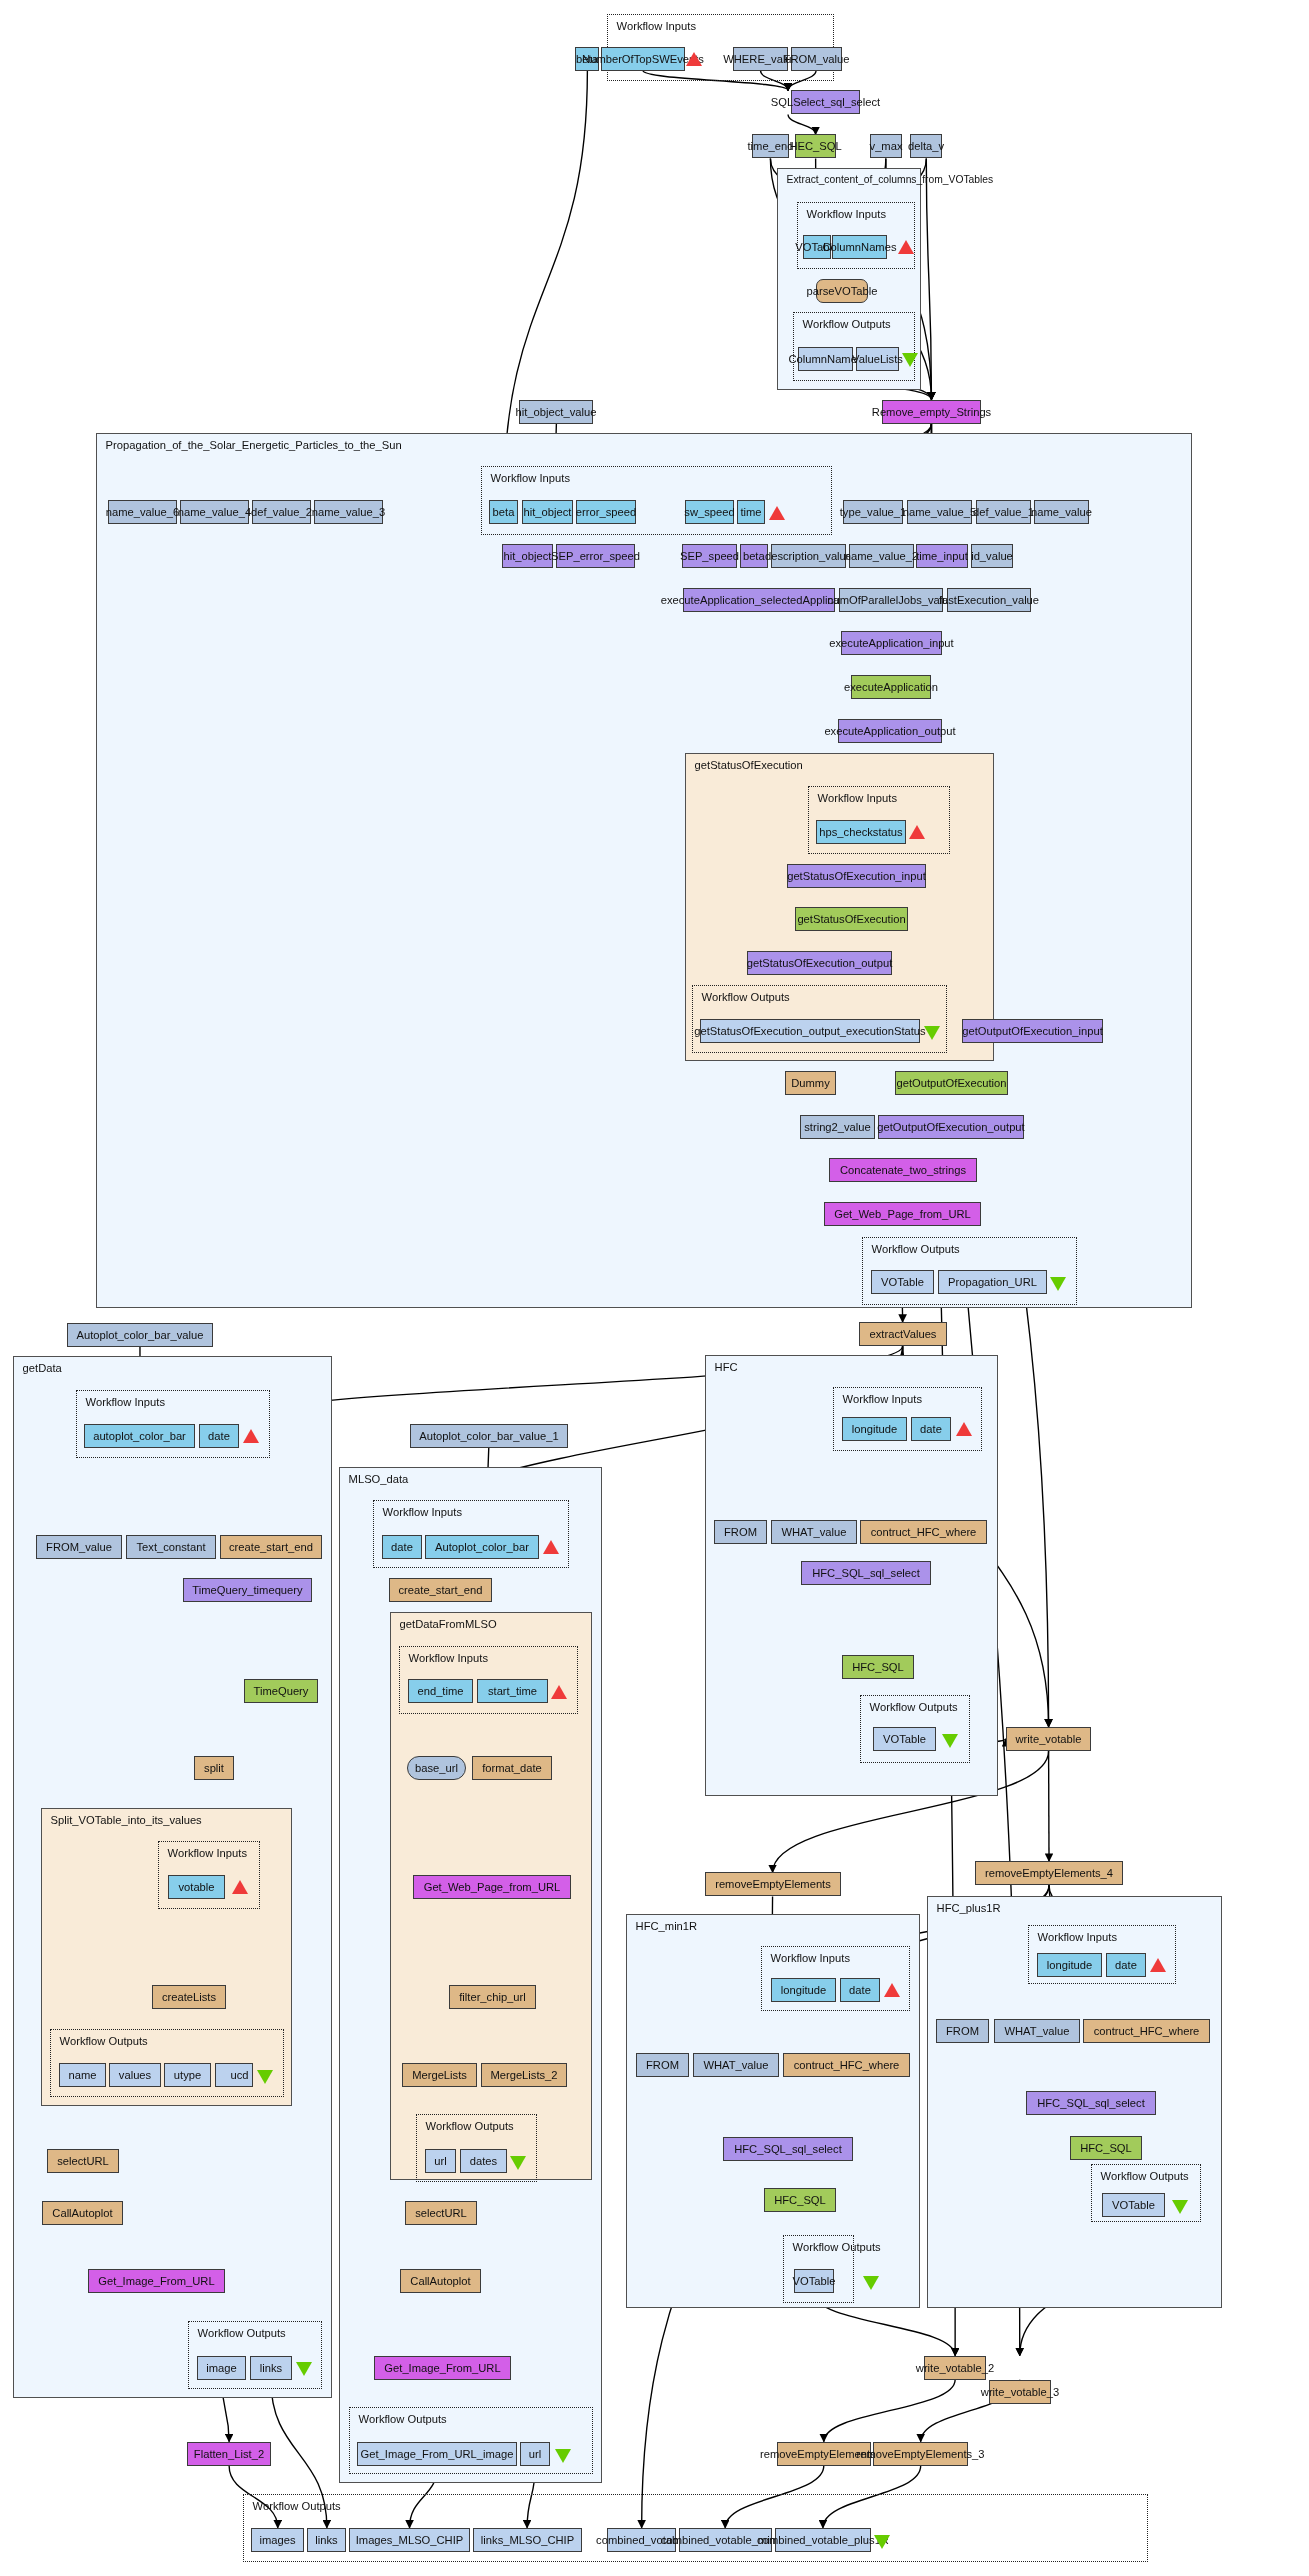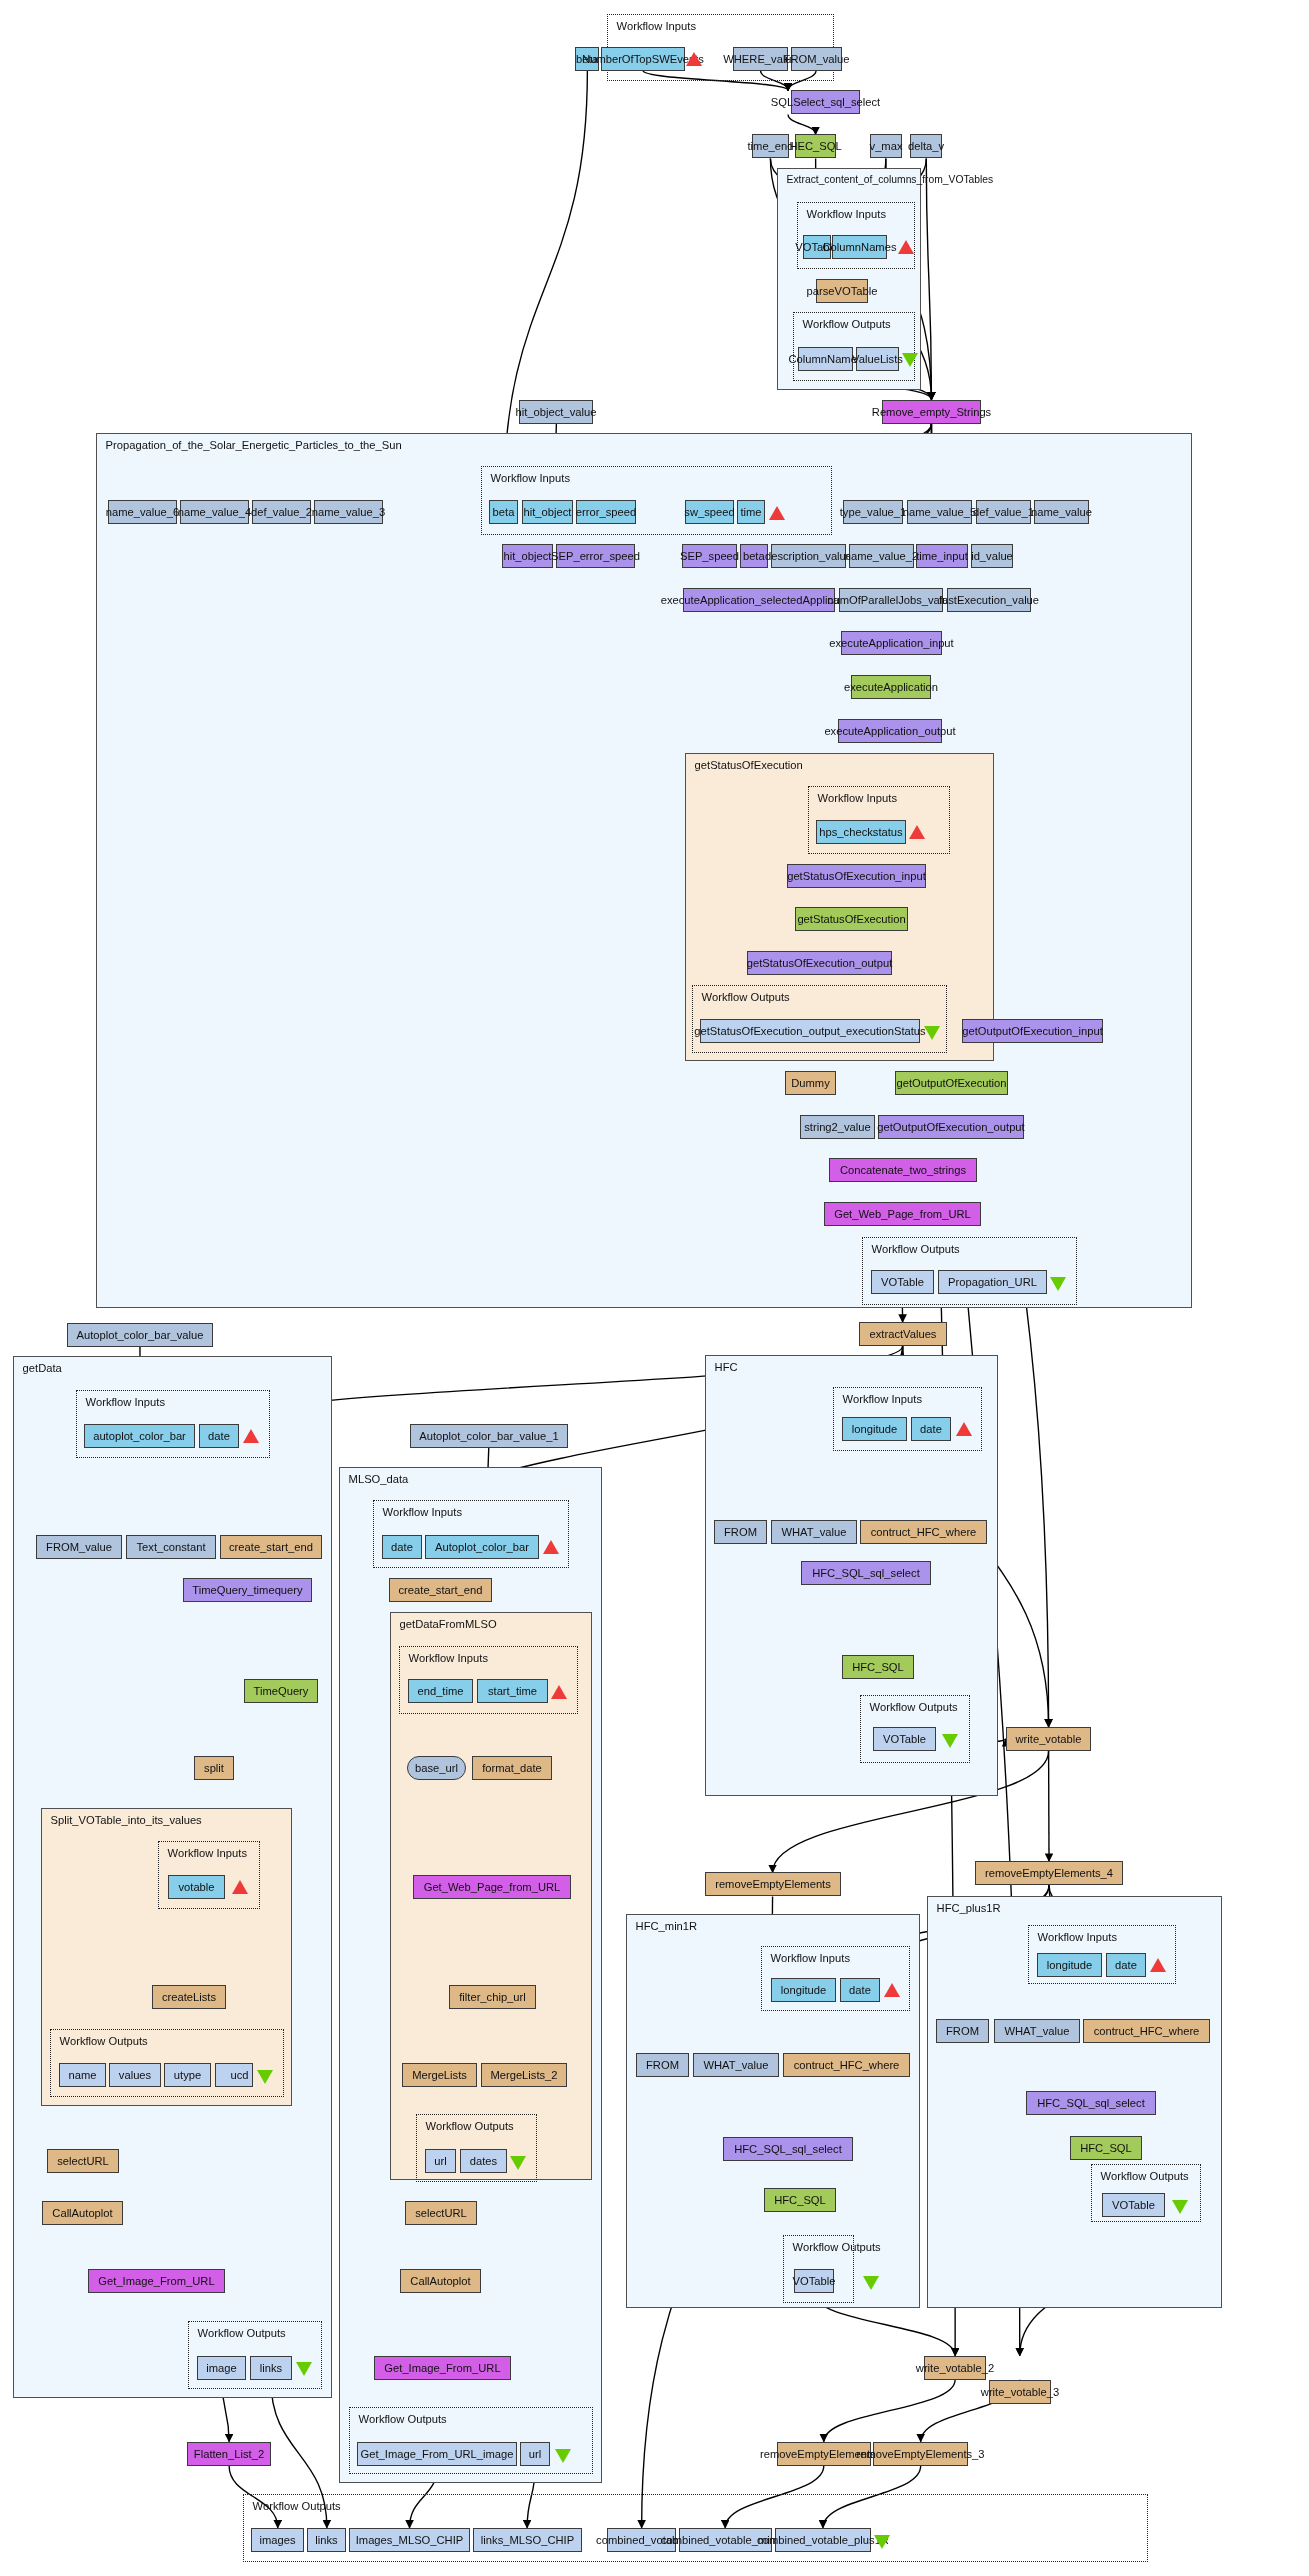--- a/index.html
+++ b/index.html
@@ -207,21 +207,21 @@
 
 <div class="cl" style="left:777px;top:168px;width:144px;height:222px;">
   <span class="t" style="font-size:10.3px;">Extract_content_of_columns_from_VOTables</span>
 </div>
 <div class="cl dot" style="left:797px;top:202px;width:118px;height:67px;">
   <span class="t">Workflow Inputs</span>
 </div>
 <div class="n in" id="n-ex-vot" style="left:803px;top:235px;width:27.6px;">VOTable</div>
 <div class="n in" id="n-ex-col" style="left:832px;top:235px;width:55px;">ColumnNames</div>
 <div class="tri-up" style="left:898px;top:240px;"></div>
-<div class="n bsh" id="n-parse" style="left:816px;top:279px;width:52px;">parseVOTable</div>
+<div class="n bsh" id="n-parse" style="left:816px;top:279px;width:52px;border-radius:7px;">parseVOTable</div>
 <div class="cl dot" style="left:793px;top:312px;width:122px;height:69px;">
   <span class="t">Workflow Outputs</span>
 </div>
 <div class="n out" id="n-ex-ocol" style="left:798px;top:347px;width:55px;">ColumnNames</div>
 <div class="n out" id="n-ex-oval" style="left:856px;top:347px;width:43px;">ValueLists</div>
 <div class="tri-dn" style="left:902px;top:353px;"></div>
 
 <div class="n loc" id="n-remove" style="left:882px;top:400px;width:99px;">Remove_empty_Strings</div>
 <div class="n cst" id="n-hitval" style="left:519px;top:400px;width:74px;">hit_object_value</div>
 

